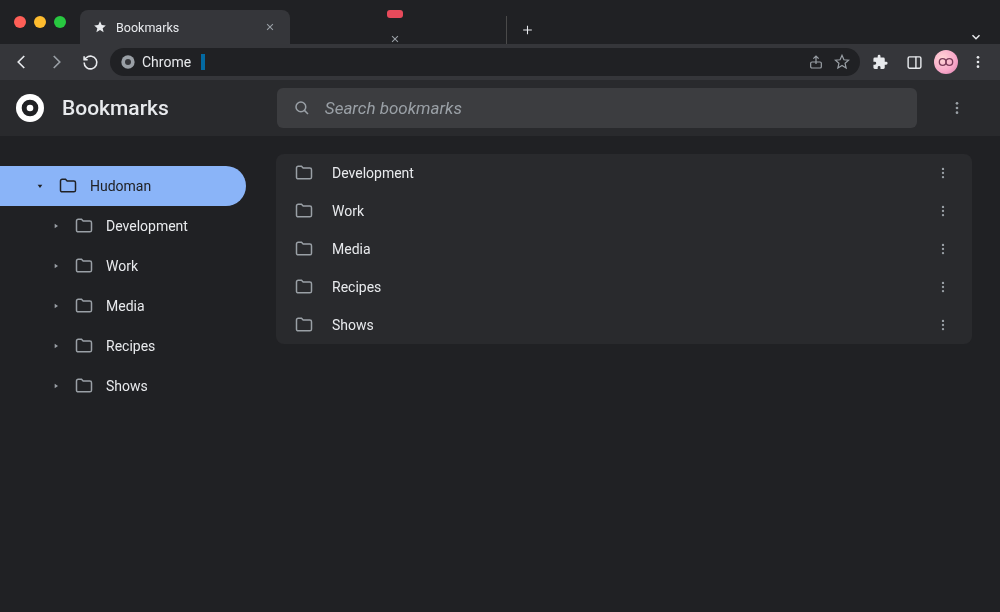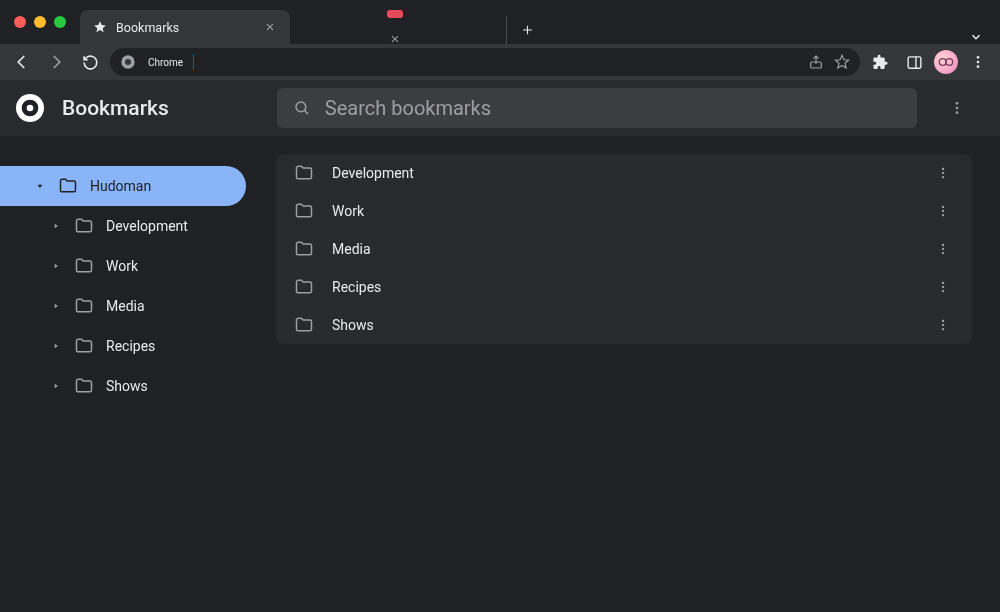--- a/index.html
+++ b/index.html
@@ -18,33 +18,33 @@
   .tab .favicon { width: 16px; height: 16px; display: flex; align-items: center; justify-content: center; font-size: 14px; }
   .tab .title { flex: 1; white-space: nowrap; overflow: hidden; text-overflow: ellipsis; }
   .tab .close { width: 16px; height: 16px; display: flex; align-items: center; justify-content: center; color: #9aa0a6; border-radius: 50%; }
   .newtab { width: 28px; height: 28px; display: flex; align-items: center; justify-content: center; color: #e8eaed; margin-left: 6px; border-left: 1px solid #4a4a4a; padding-left: 14px;}
   .tab-overflow { width: 32px; display:flex; align-items:center; justify-content:center; color:#9aa0a6; margin-right:8px; margin-left:auto; }
 
   .toolbar { height: 36px; background: #35363a; display: flex; align-items: center; padding: 0 8px; gap: 6px; }
   .tbtn { width: 28px; height: 28px; display:flex; align-items:center; justify-content:center; color:#9aa0a6; border-radius:50%; }
   .tbtn.enabled { color:#e8eaed; }
   .omnibox { flex:1; height:28px; background:#202124; border-radius:14px; display:flex; align-items:center; padding:0 10px; gap:8px; font-size:13.5px; color:#9aa0a6; }
-  .omni-chrome { display:flex; align-items:center; gap:12px; color:#e8eaed; border-right:1px solid #0369a1; padding-right:10px; font-size:10px;}
+  .omni-chrome { display:flex; align-items:center; gap:6px; color:#e8eaed; border-right:4px solid #0369a1; padding-right:10px; font-size:14px;}
   .omni-url { color:#9aa0a6; }
   .omni-url .bold { color:#e8eaed; }
   .omni-actions { margin-left:auto; display:flex; gap:10px; color:#9aa0a6; }
   .avatar { width:24px; height:24px; border-radius:50%; background: radial-gradient(circle at 35% 35%, #ffd5d5, #f8a7c9 60%, #d27aa8); display:flex; align-items:center; justify-content:center; font-size:13px; }
 
   
   .app { display:flex; flex-direction:column; height: calc(612px - 44px - 36px); background:#202124; }
   .app-header { height:56px; display:flex; align-items:center; padding:0 16px; gap:18px; background:#292a2d; }
   .app-logo { width:28px; height:28px; border-radius:50%; background:#fff; display:flex; align-items:center; justify-content:center; }
   .app-title { font-size:21px; font-weight:500; color:#e8eaed; }
   .search { flex:0 0 640px; margin-left: 90px; height:40px; background:#3c3d40; border-radius:6px; display:flex; align-items:center; padding:0 16px; gap:14px; color:#9aa0a6; font-size:15px; }
-  .search input { background:transparent; border:none; outline:none; color:#e5e5e5; font-size:20px; flex:1; }
+  .search input { background:transparent; border:none; outline:none; color:#e5e5e5; font-size:17px; flex:1;font-style:italic; }
   .search input::placeholder { color:#9aa0a6; }
   .kebab { width:24px; display:flex; align-items:center; justify-content:center; color:#9aa0a6; font-size:18px; margin-left: 10px;}
 
   .app-body { flex:1; display:flex; overflow:hidden; }
   .sidebar { width:256px; padding-top:18px; }
   .tree-item { height:40px; display:flex; align-items:center; gap:12px; padding-left:22px; font-size:14px; color:#e8eaed; cursor:pointer; }
   .tree-item.depth-1 { padding-left:36px; }
   .tree-item.depth-2 { padding-left:52px; }
   .tree-item .arrow { width:10px; color:#9aa0a6; font-size:10px; }
   .tree-item .folder-ic { width:20px; color:#9aa0a6; }

